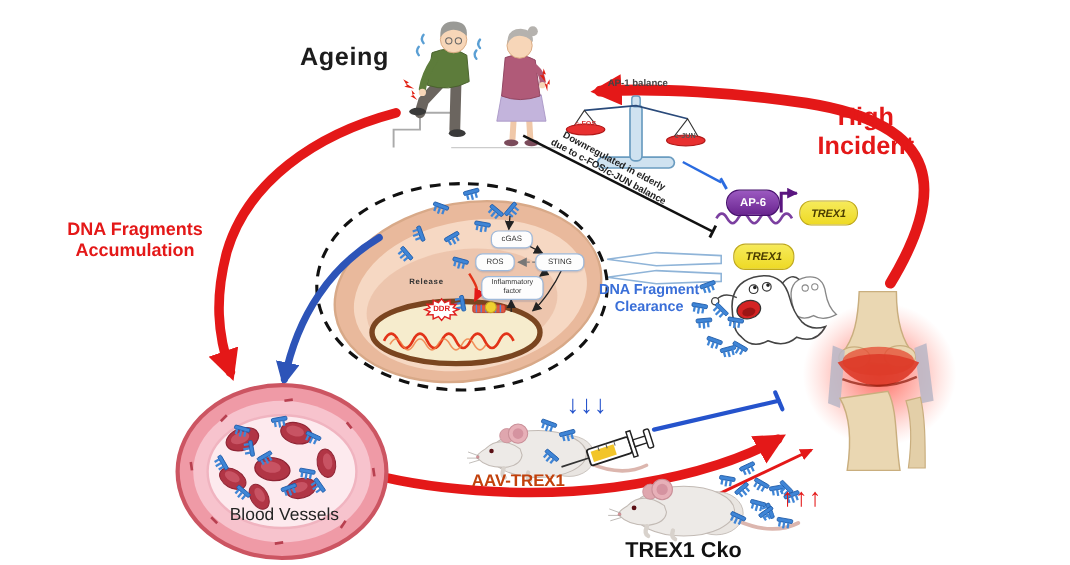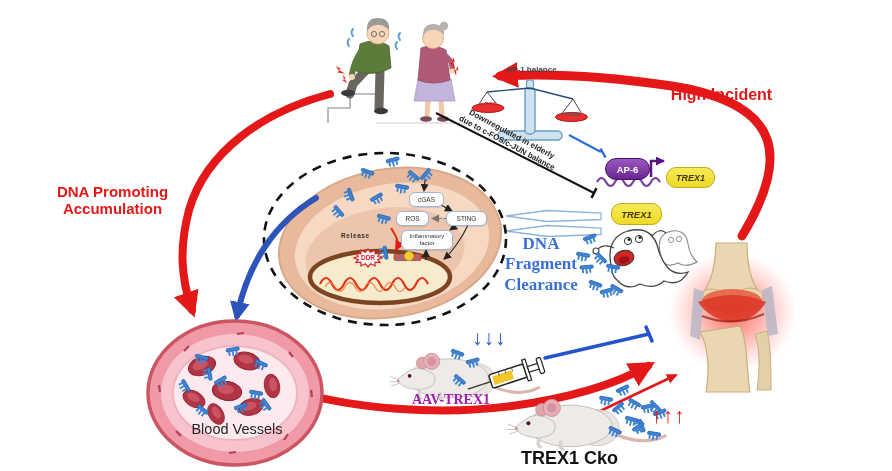--- a/index.html
+++ b/index.html
@@ -310,59 +310,60 @@
       <use href="#frag" transform="translate(626,416) rotate(15)"></use>
       <use href="#frag" transform="translate(641,419) rotate(70)"></use>
       <use href="#frag" transform="translate(653,413) rotate(-20)"></use>
       <use href="#frag" transform="translate(610,426) rotate(25)"></use>
       <use href="#frag" transform="translate(632,429) rotate(-35)"></use>
       <use href="#frag" transform="translate(648,431) rotate(10)"></use>
     </g>
   </g>
 </svg>
 
-
-<div class="lbl ctr red" style="left:664px;top:86px;width:115px;font-size:16px;">High Incident</div>
-
-<div class="lbl ctr red" style="left:15px;top:183px;width:195px;font-size:15px;line-height:1.15;">DNA Promoting
+<div class="lbl" style="left:250px;top:36px;font-size:21px;font-weight:700;color:#1c1c1c;letter-spacing:.5px;">Ageing</div>
+
+<div class="lbl ctr red" style="left:664px;top:86px;width:115px;font-size:21px;">High Incident</div>
+
+<div class="lbl ctr red" style="left:15px;top:183px;width:195px;font-size:15px;line-height:1.15;">DNA Fragments
 Accumulation</div>
 
 
 <div class="lbl ctr" style="left:489px;top:65px;width:85px;font-size:8px;font-weight:600;color:#444;">AP-1 balance</div>
 
 <div class="lbl ctr" style="left:472px;top:101px;width:32px;font-size:6px;font-weight:700;color:#d83030;">c-FOS</div>
 
 <div class="lbl ctr" style="left:555px;top:111px;width:32px;font-size:6px;font-weight:600;color:#555;">c-JUN</div>
 
 <div class="lbl ctr" style="left:443px;top:129px;width:132px;font-size:8px;font-weight:600;color:#222;line-height:1.3;transform:rotate(28deg);">Downregulated in elderly
 due to c-FOS/c-JUN balance</div>
 
 <div class="oval" style="left:605px;top:158px;width:43px;height:20px;font-size:9.5px;color:#fff;border-radius:11px;
             background:linear-gradient(#9b59c0,#6a2590);border:1.5px solid #47106e;">AP-6</div>
 
 <div class="oval yellow-oval" style="left:666px;top:167px;width:47px;height:19px;font-size:9px;">TREX1</div>
 
 <div class="oval yellow-oval" style="left:611px;top:203px;width:49px;height:20px;font-size:9.5px;">TREX1</div>
 
-<div class="lbl ctr" style="left:487px;top:234px;width:108px;font-size:17px;font-weight:700;color:#3a6fd8;line-height:1.2;font-family:Liberation Serif, serif;">DNA Fragment
+<div class="lbl ctr" style="left:487px;top:234px;width:108px;font-size:12px;font-weight:700;color:#3a6fd8;line-height:1.2;">DNA Fragment
 Clearance</div>
 
 <div class="pathbox" style="left:409px;top:192px;width:33px;height:13px;font-size:6.5px;">cGAS</div>
 <div class="pathbox" style="left:396px;top:211px;width:31px;height:13px;font-size:6.5px;">ROS</div>
 <div class="pathbox" style="left:446px;top:211px;width:39px;height:13px;font-size:6.5px;">STING</div>
 <div class="pathbox" style="left:401px;top:230px;width:50px;height:18px;font-size:6px;white-space:pre-line;text-align:center;line-height:1.25;">Inflammatory
 factor</div>
 
 <div class="lbl" style="left:341px;top:232px;font-size:6.5px;font-weight:600;color:#333;letter-spacing:.6px;">Release</div>
 
 <div class="lbl ctr" style="left:354px;top:254px;width:28px;font-size:6.5px;font-weight:700;color:#e02020;">DDR</div>
 
 <div class="lbl ctr" style="left:158px;top:421px;width:158px;font-size:14.5px;font-weight:400;color:#242424;">Blood Vessels</div>
 
-<div class="lbl ctr" style="left:396px;top:392px;width:110px;font-size:14px;font-weight:800;color:#a21caf;font-family:Liberation Serif, serif;">AAV-TREX1</div>
+<div class="lbl ctr" style="left:377px;top:392px;width:110px;font-size:14px;font-weight:800;color:#c2410c;">AAV-TREX1</div>
 
 <div class="lbl ctr" style="left:517px;top:448px;width:105px;font-size:18px;font-weight:700;color:#111;">TREX1 Cko</div>
 
 
 <div class="lbl" style="left:472px;top:326px;font-size:21px;font-weight:800;color:#2553cc;letter-spacing:1px;">↓↓↓</div>
 
 <div class="lbl" style="left:651px;top:404px;font-size:21px;font-weight:800;color:#e41818;letter-spacing:1px;">↑↑↑</div>
 
 </div>
 

